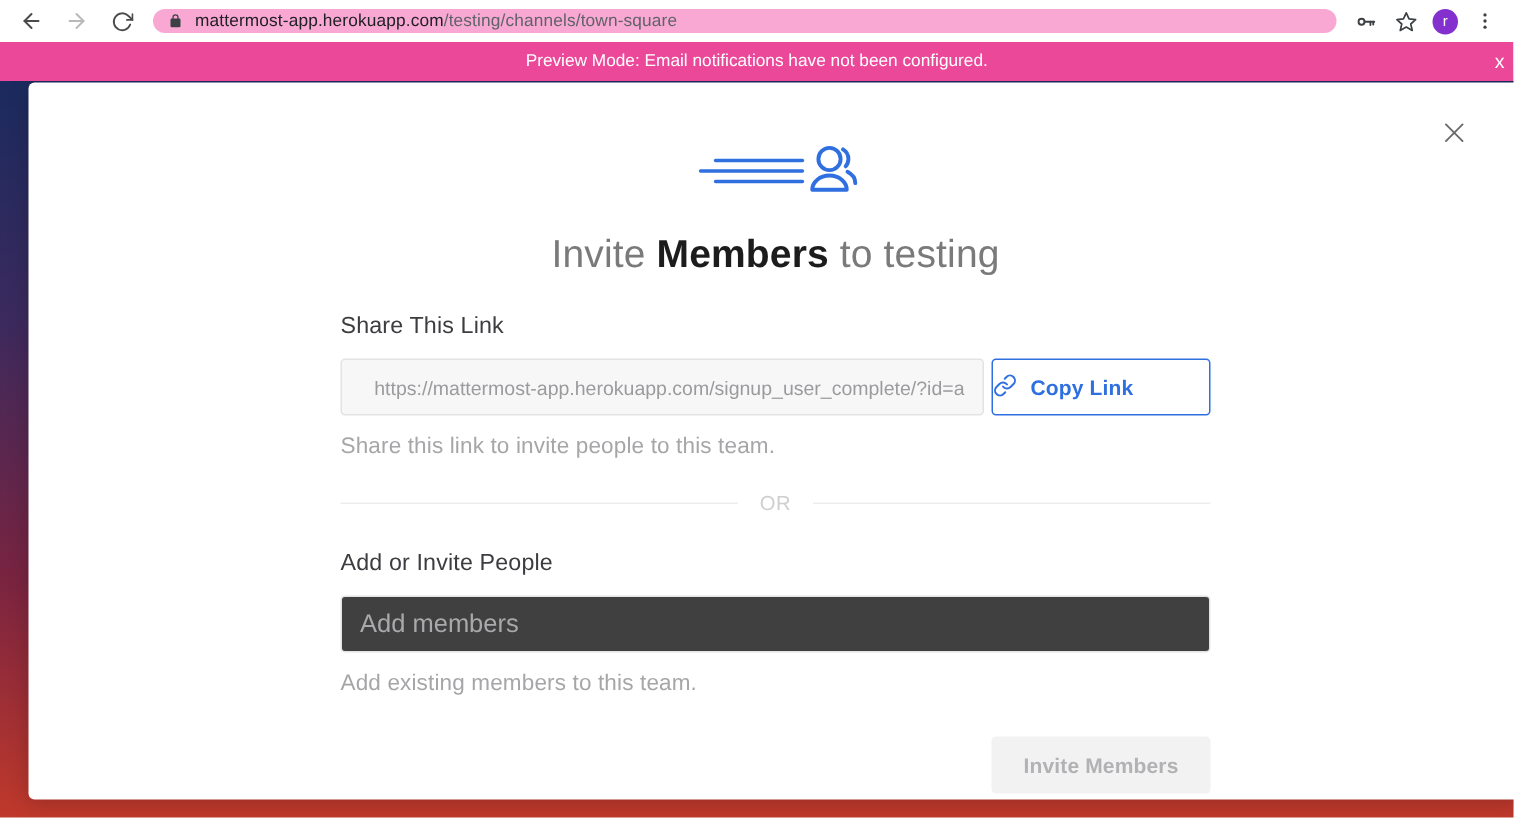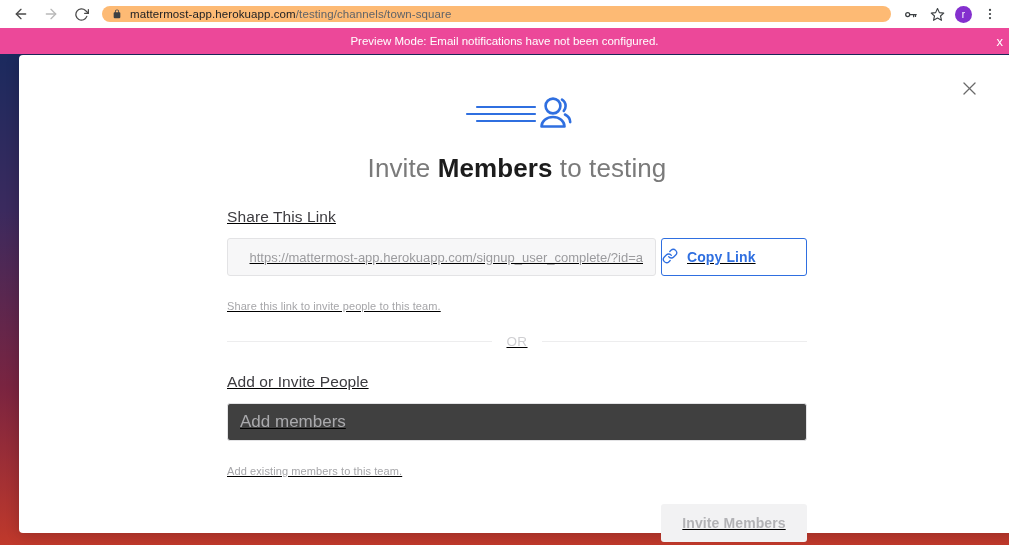--- a/index.html
+++ b/index.html
@@ -30,21 +30,21 @@
     border-radius: 50%;
     color: #4a4a4a;
     flex: 0 0 auto;
   }
   .nav-btn.disabled { color: #b9b9b9; }
   .nav-btn svg { display: block; }
 
   .omnibox {
     flex: 1 1 auto;
     height: 16px;
-    background: #fdba74;
+    background: #f9a8d4;
     border-radius: 11px;
     display: flex;
     align-items: center;
     padding: 0 10px;
     margin: 0 6px 0 4px;
     min-width: 0;
   }
   .lock-icon { flex: 0 0 auto; margin-right: 8px; display:flex; align-items:center; }
   .url-text {
     font-size: 11.5px;
@@ -145,21 +145,20 @@
     font-size: 26px;
     font-weight: 300;
     color: #7a7a7a;
     letter-spacing: .1px;
     margin-bottom: 24px;
   }
   .modal-title b { font-weight: 700; color: #1c1c1c; }
 
   .content-col {
     width: 580px;
-    text-decoration: underline;
   }
 
   .section-label {
     font-size: 15.5px;
     color: #3d3c40;
     font-weight: 400;
     margin-bottom: 12px;
     letter-spacing: .1px;
   }
 
@@ -200,23 +199,23 @@
     font-size: 14px;
     font-weight: 600;
     display: flex;
     align-items: center;
     justify-content: flex-start;
     gap: 9px;
     letter-spacing: .1px;
   }
 
   .helper-text {
-    font-size: 11px;
+    font-size: 15px;
     color: #a6a6a9;
-    margin-top: 24px;
+    margin-top: 12px;
     letter-spacing: .1px;
   }
 
   .or-divider {
     display: flex;
     align-items: center;
     gap: 14px;
     margin: 22px 0 24px 0;
   }
   .or-divider .line {

